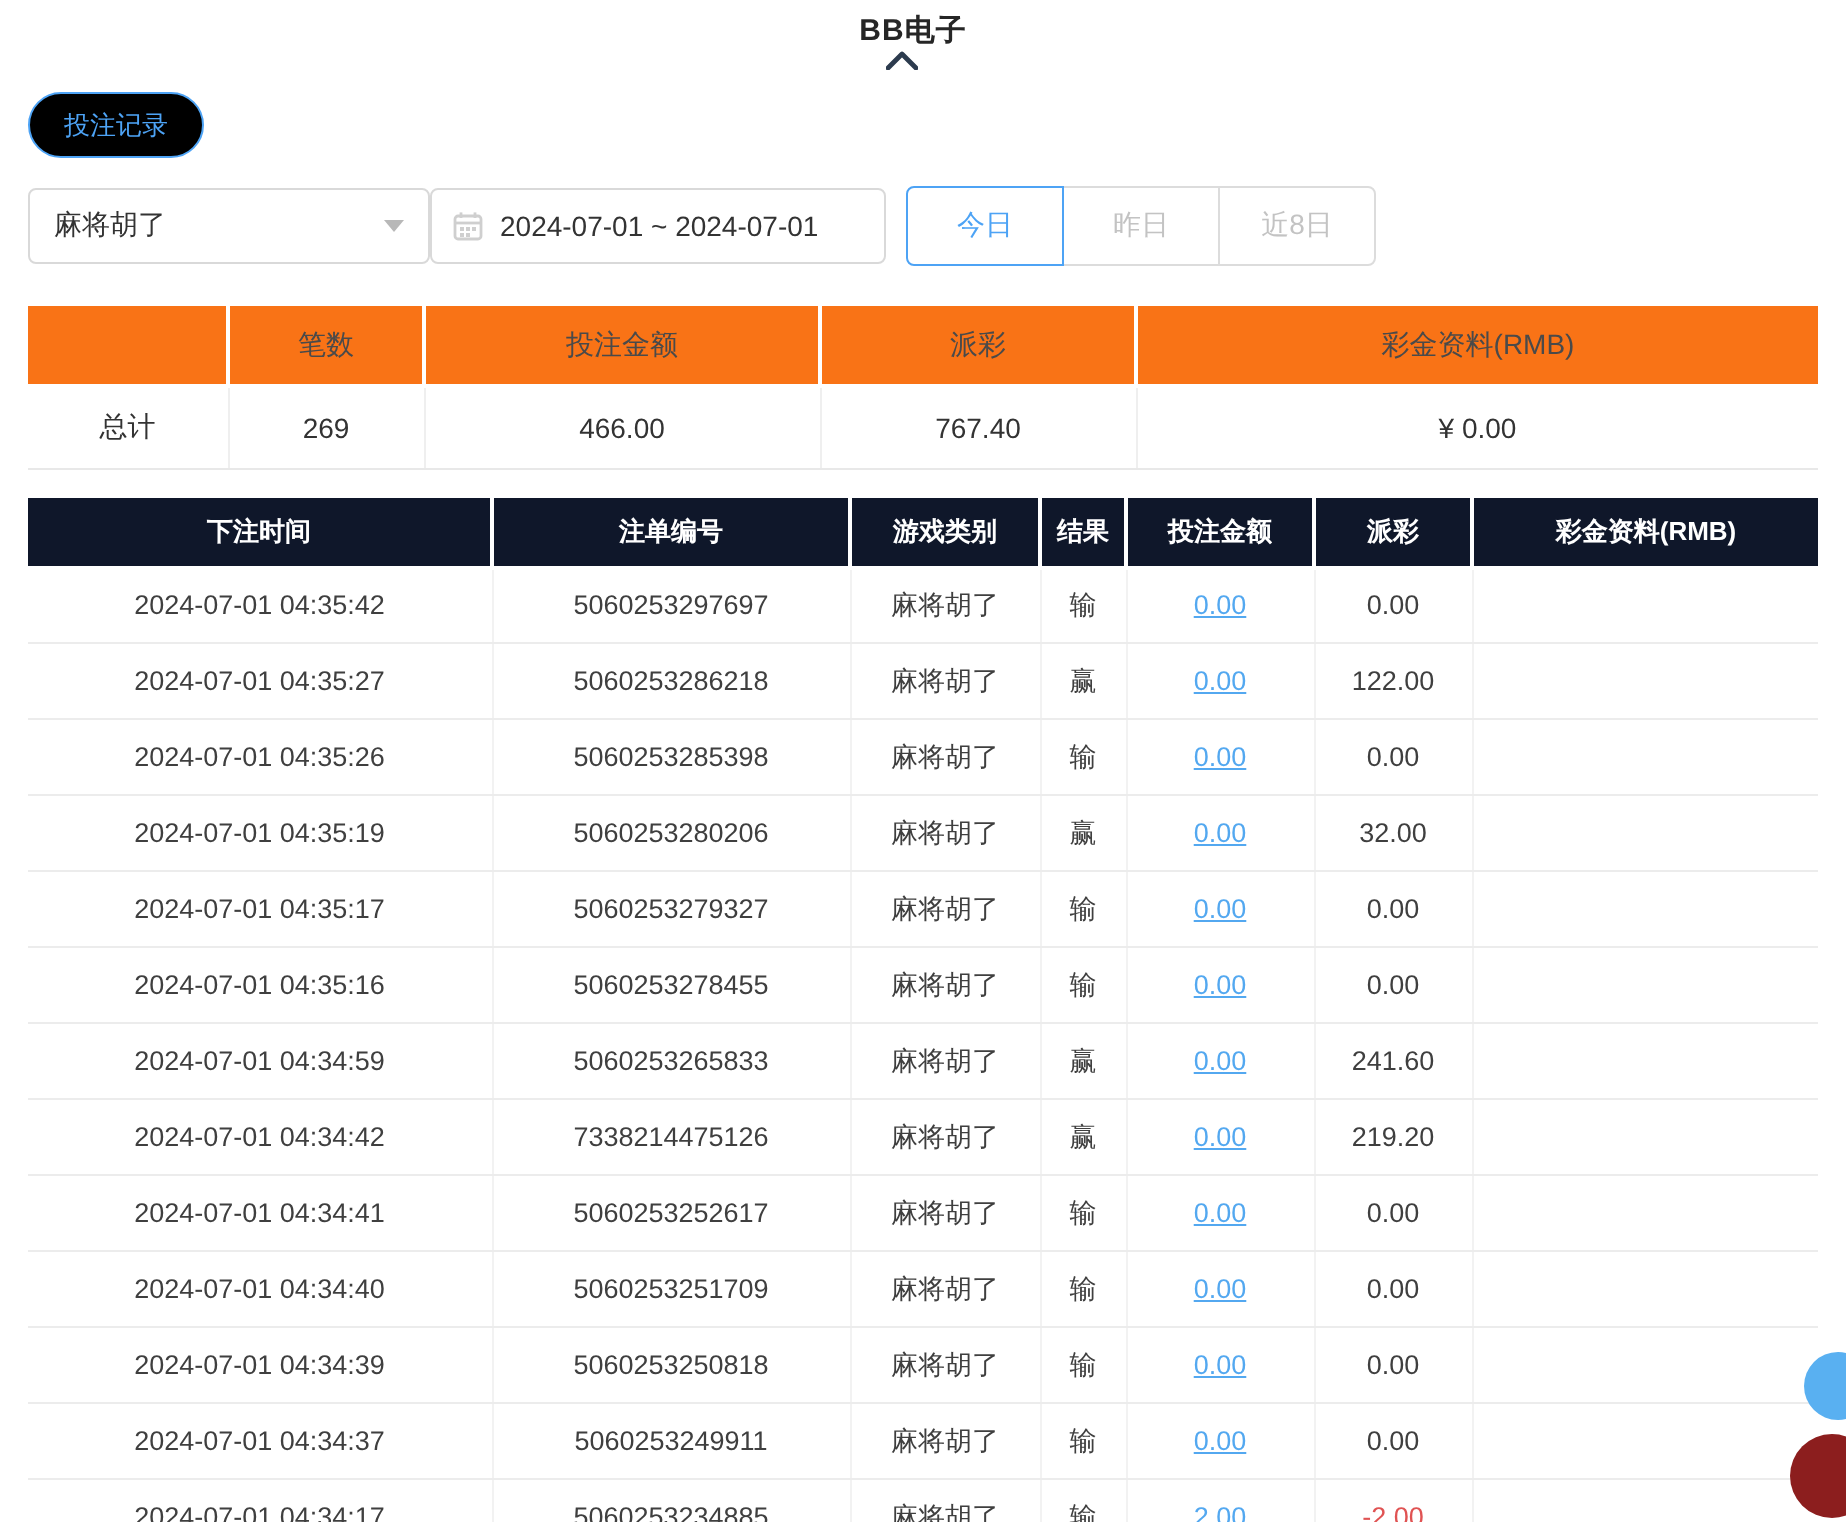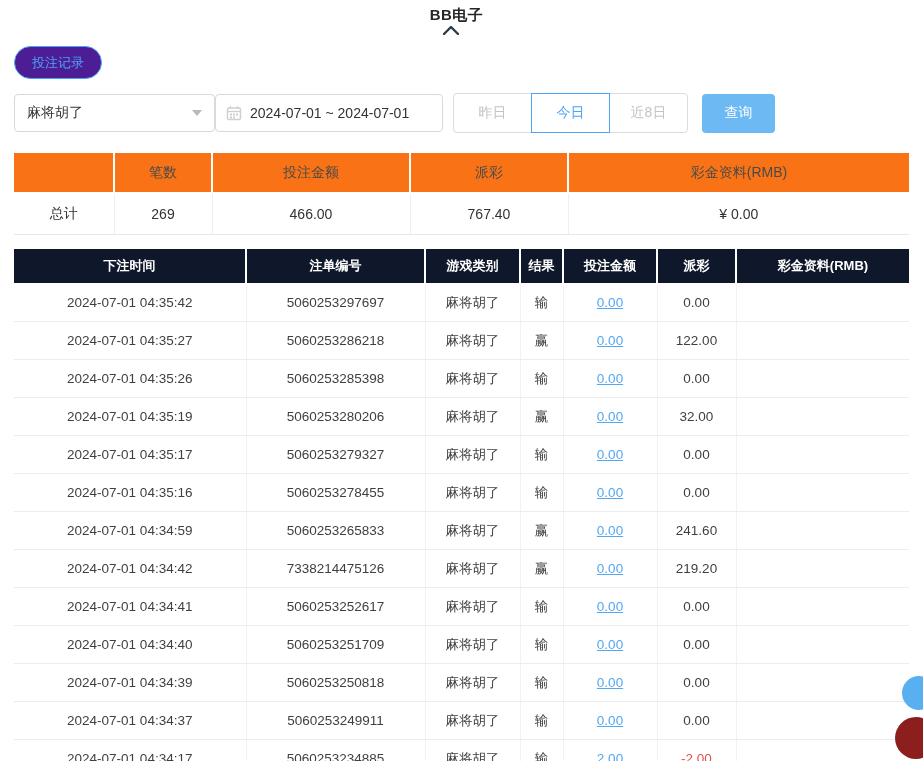--- a/index.html
+++ b/index.html
@@ -17,21 +17,21 @@
   .panel-header {
     display: flex; align-items: center; justify-content: space-between;
     padding: 6px 10px 0 0; height: 30px; flex-direction: column;
   }
   .panel-title { font-size: 15px; font-weight: bold; color: #262626; letter-spacing: .5px; }
   .collapse-btn { cursor: pointer; display: flex; align-items: center; margin-right: 12px; }
 
   
   .tabs { display: flex; gap: 13px; margin-top: 16px; }
   .tab {
-    background: #4c1d95; border: 1px solid #dcdcdc; color: #8f8f8f;
+    background: #000000; border: 1px solid #dcdcdc; color: #8f8f8f;
     font-size: 13px; padding: 0 17px; height: 33px; line-height: 31px;
     border-radius: 17px; cursor: pointer; font-family: inherit;
   }
   .tab.active { border-color: #4da3f5; color: #4da3f5; }
 
   
   .filter-row { display: flex; align-items: center; margin-top: 14px; }
   .select-box {
     width: 201px; height: 38px; border: 1px solid #d9d9d9; border-radius: 4px;
     display: flex; align-items: center; justify-content: space-between;
@@ -126,26 +126,25 @@
         <rect x="4" y="8.5" width="2" height="2" fill="#cfcfcf"></rect>
         <rect x="7" y="8.5" width="2" height="2" fill="#cfcfcf"></rect>
         <rect x="10" y="8.5" width="2" height="2" fill="#cfcfcf"></rect>
         <rect x="4" y="11.5" width="2" height="2" fill="#cfcfcf"></rect>
         <rect x="7" y="11.5" width="2" height="2" fill="#cfcfcf"></rect>
       </svg>
       <span>2024-07-01 ~ 2024-07-01</span>
     </div>
 
     <div class="btn-group">
+      <button class="qbtn active">今日</button>
       <button class="qbtn">昨日</button>
-      <button class="qbtn active">今日</button>
       <button class="qbtn">近8日</button>
     </div>
 
-    <button class="search-btn">查询</button>
   </div>
 
   <table class="summary-table">
     <colgroup>
         <col style="width:100px">
         <col style="width:98px">
         <col style="width:198px">
         <col style="width:158px">
         <col>
       </colgroup>

